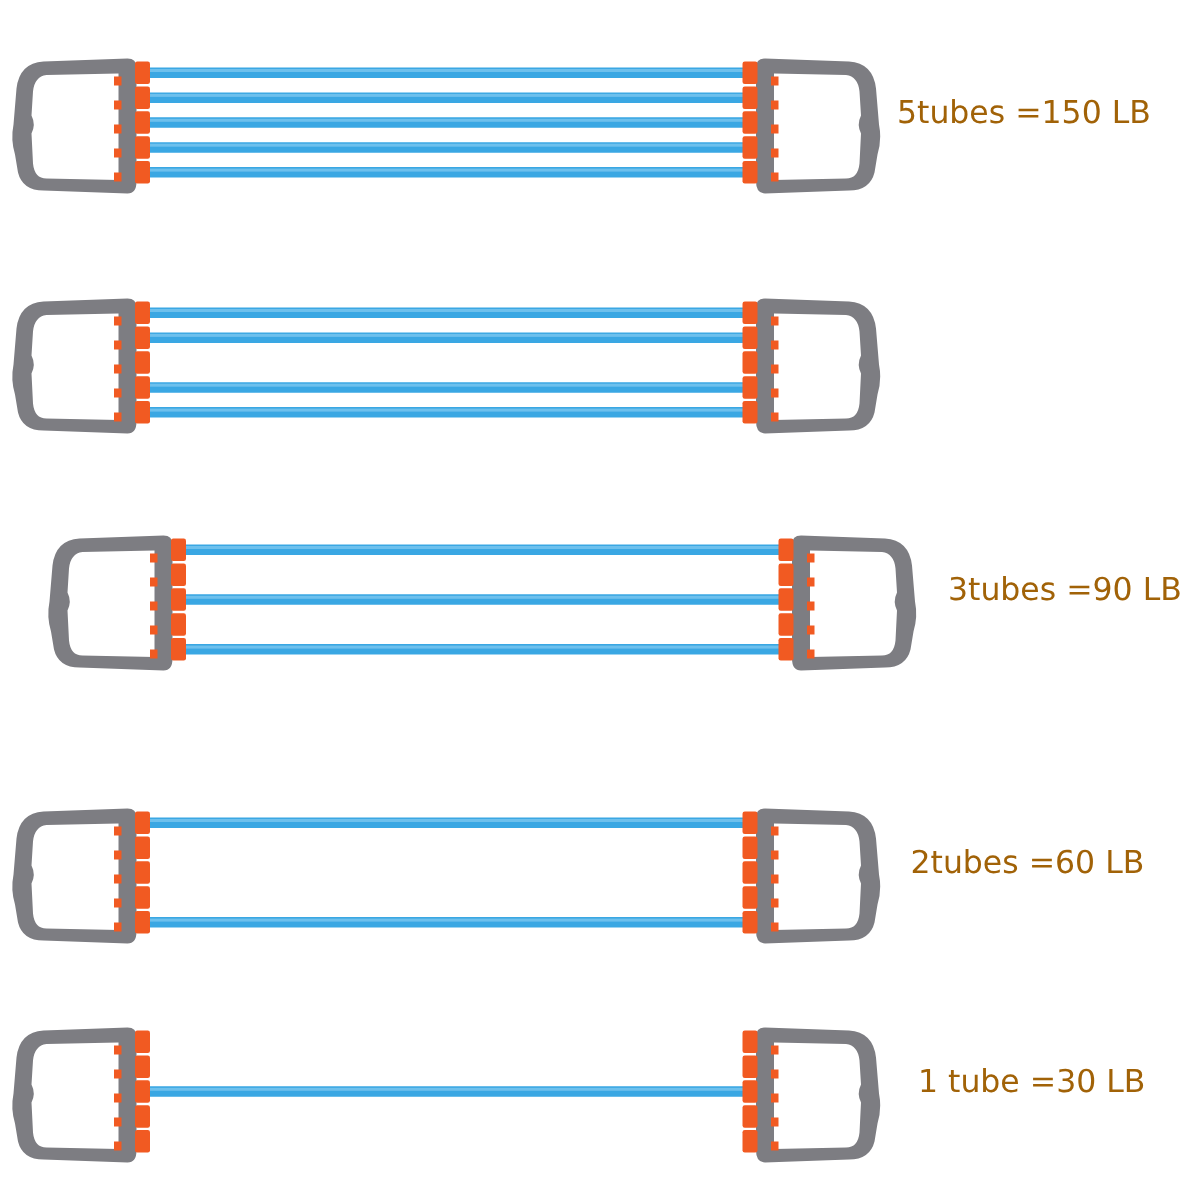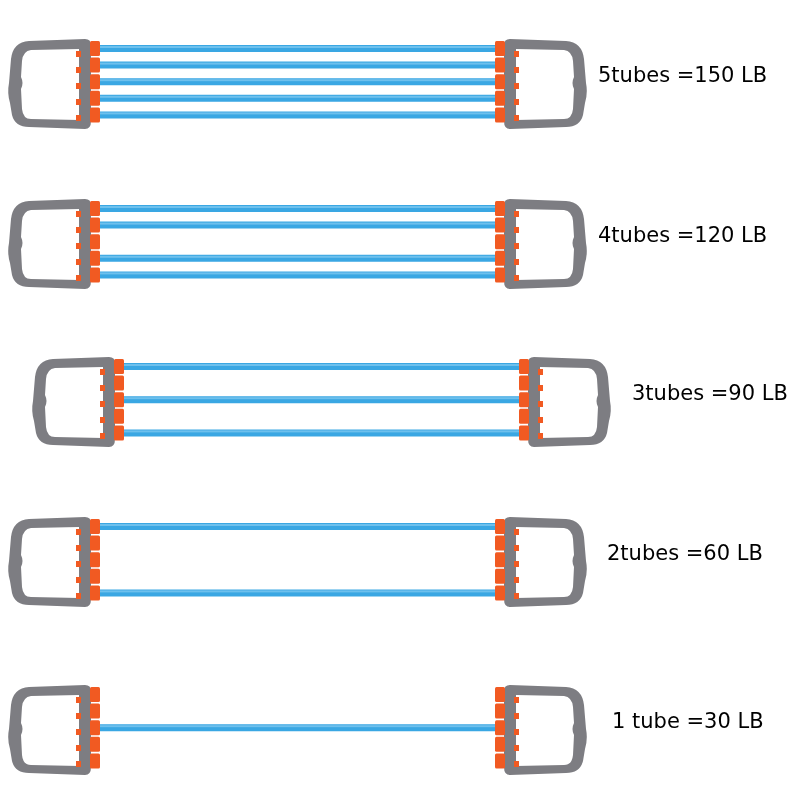--- a/index.html
+++ b/index.html
@@ -1,19 +1,19 @@
 <!DOCTYPE html>
 <html><head>
 <meta charset="utf-8">
 <style>
   html, body { margin: 0; padding: 0; background: #ffffff; }
   body { width: 800px; height: 800px; position: relative; overflow: hidden; font-family: "DejaVu Sans", sans-serif; }
   .row { position: absolute; left: 0; width: 800px; height: 110px; }
   .row svg { position: absolute; left: 0; top: 0; }
-  .label { position: absolute; font-size: 21px; color: #000000; white-space: nowrap; letter-spacing: 0px; }
+  .label { position: absolute; font-size: 21px; color: #a16207; white-space: nowrap; letter-spacing: 0px; }
 </style>
 </head>
 <body>
 
 <div id="stage">
     <div class="row" style="top: 30px;">
       <svg width="600" height="110" viewBox="0 0 600 110">
         <rect x="96" y="15" width="410" height="7" rx="3.5" fill="#3aa7e3"></rect>
         <rect x="96" y="16" width="410" height="2" fill="#8fd0f4" opacity="0.6"></rect>
         <rect x="96" y="31.6" width="410" height="7" rx="3.5" fill="#3aa7e3"></rect>
@@ -87,21 +87,20 @@
           <rect x="69" y="53" width="5" height="6" fill="#f15a22"></rect>
           <rect x="69" y="69" width="5" height="6" fill="#f15a22"></rect>
           <rect x="69" y="85" width="5" height="6" fill="#f15a22"></rect>
           <rect x="83" y="11" width="10" height="15" rx="1.5" fill="#f15a22"></rect>
           <rect x="83" y="27.6" width="10" height="15" rx="1.5" fill="#f15a22"></rect>
           <rect x="83" y="44.2" width="10" height="15" rx="1.5" fill="#f15a22"></rect>
           <rect x="83" y="60.800000000000004" width="10" height="15" rx="1.5" fill="#f15a22"></rect>
           <rect x="83" y="77.4" width="10" height="15" rx="1.5" fill="#f15a22"></rect>
         </g>
       </svg>
-      <div class="label" style="left: 598px; top: 33px;">4tubes =120 LB</div>
     </div>
     <div class="row" style="top: 348px; margin-left: 24px;">
       <svg width="600" height="110" viewBox="0 0 600 110">
         <rect x="96" y="15" width="410" height="7" rx="3.5" fill="#3aa7e3"></rect>
         <rect x="96" y="16" width="410" height="2" fill="#8fd0f4" opacity="0.6"></rect>
         <rect x="96" y="48.2" width="410" height="7" rx="3.5" fill="#3aa7e3"></rect>
         <rect x="96" y="49.2" width="410" height="2" fill="#8fd0f4" opacity="0.6"></rect>
         <rect x="96" y="81.4" width="410" height="7" rx="3.5" fill="#3aa7e3"></rect>
         <rect x="96" y="82.4" width="410" height="2" fill="#8fd0f4" opacity="0.6"></rect>
         <g transform="translate(7,0)">
@@ -128,21 +127,21 @@
           <rect x="69" y="85" width="5" height="6" fill="#f15a22"></rect>
           <rect x="83" y="11" width="10" height="15" rx="1.5" fill="#f15a22"></rect>
           <rect x="83" y="27.6" width="10" height="15" rx="1.5" fill="#f15a22"></rect>
           <rect x="83" y="44.2" width="10" height="15" rx="1.5" fill="#f15a22"></rect>
           <rect x="83" y="60.800000000000004" width="10" height="15" rx="1.5" fill="#f15a22"></rect>
           <rect x="83" y="77.4" width="10" height="15" rx="1.5" fill="#f15a22"></rect>
         </g>
       </svg>
       <div class="label" style="left: 608px; top: 33px;">3tubes =90 LB</div>
     </div>
-    <div class="row" style="top: 508px;">
+    <div class="row" style="top: 530px;">
       <svg width="600" height="110" viewBox="0 0 600 110">
         <rect x="96" y="15" width="410" height="7" rx="3.5" fill="#3aa7e3"></rect>
         <rect x="96" y="16" width="410" height="2" fill="#8fd0f4" opacity="0.6"></rect>
         <rect x="96" y="81.4" width="410" height="7" rx="3.5" fill="#3aa7e3"></rect>
         <rect x="96" y="82.4" width="410" height="2" fill="#8fd0f4" opacity="0.6"></rect>
         <g transform="translate(7,0)">
           <path d="M 78 9 L 22 11 Q 6 12 4 29 L 2 53 Q 0 63 3 73 L 5 85 Q 8 97 22 97 L 78 99 Q 84 99 84 91 L 84 15 Q 84 9 78 9 Z" fill="#7d7d82"></path>
           <path d="M 72 19 L 24 20 Q 16 21 15 31 L 14 47 Q 17 53 14 59 L 15 79 Q 16 89 24 89 L 72 90 Z" fill="#ffffff"></path>
           <rect x="69" y="21" width="5" height="6" fill="#f15a22"></rect>
           <rect x="69" y="37" width="5" height="6" fill="#f15a22"></rect>

